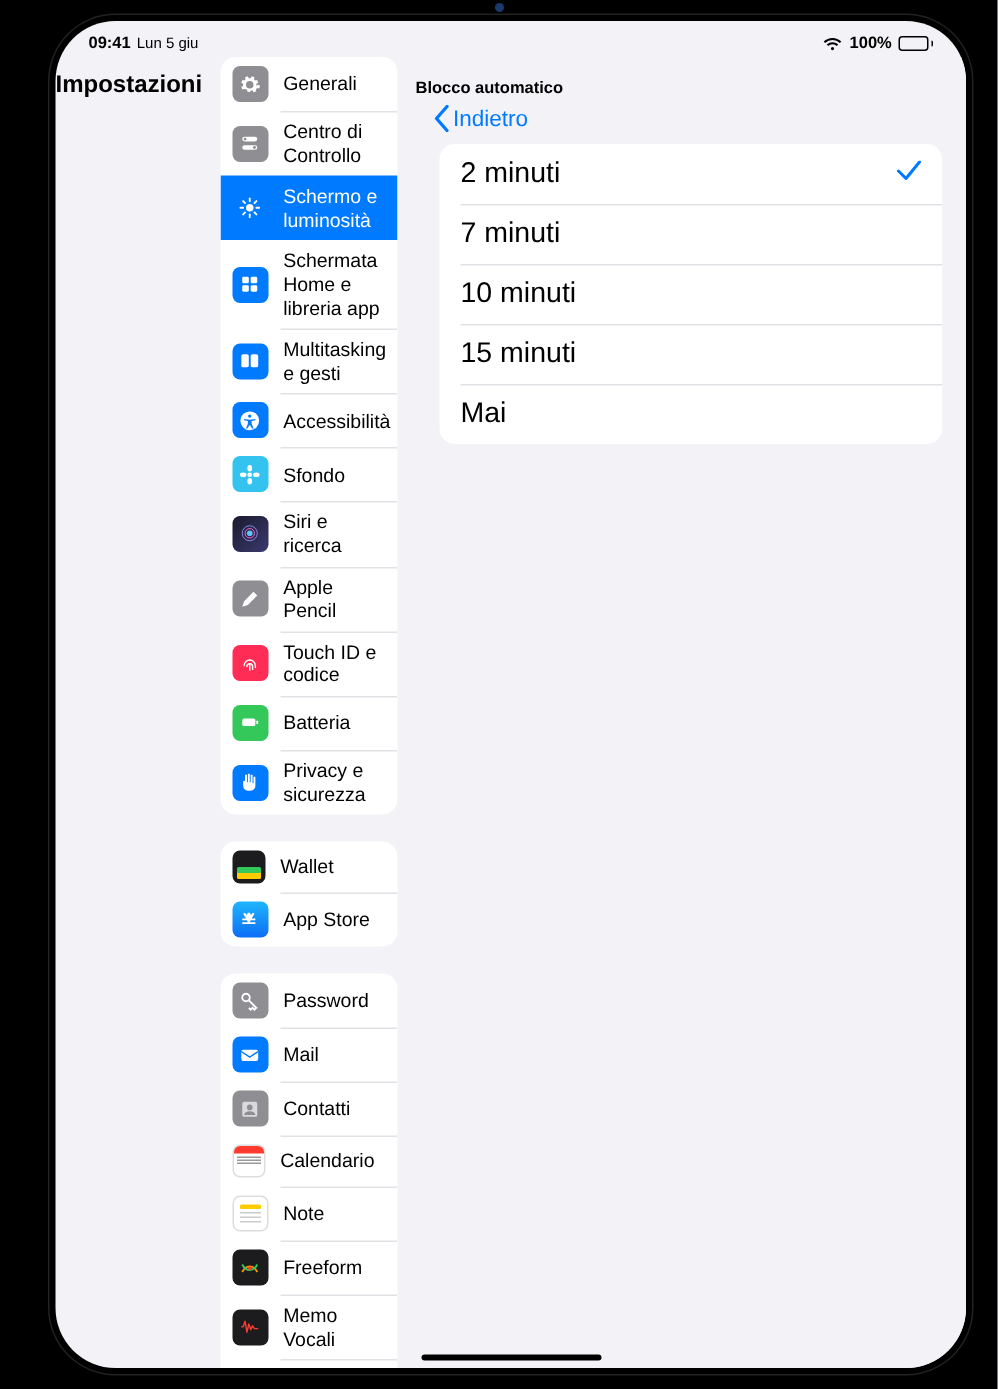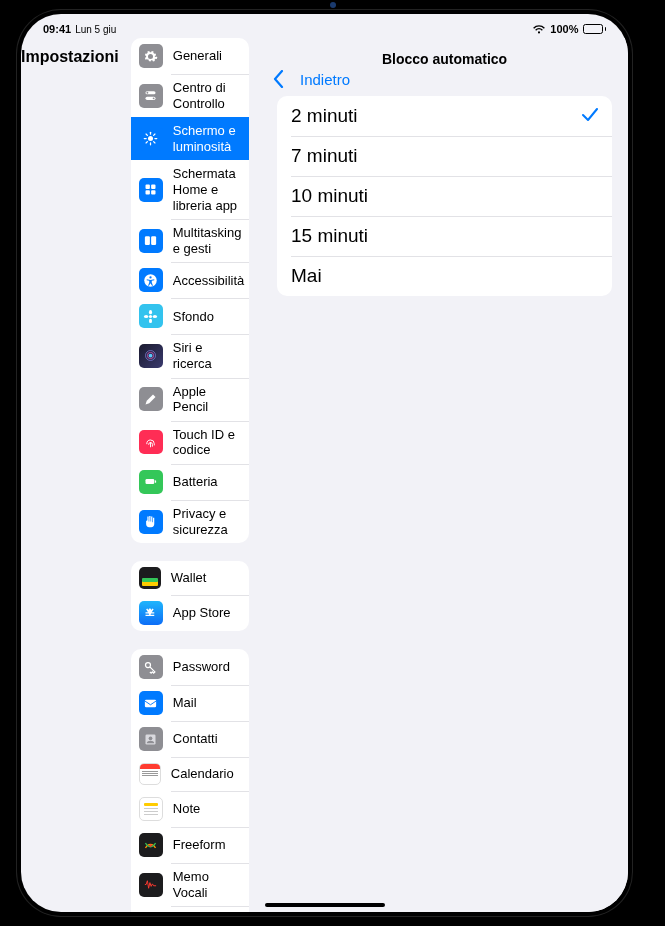--- a/index.html
+++ b/index.html
@@ -7,21 +7,21 @@
     font-family: -apple-system, "Helvetica Neue", Helvetica, Arial, sans-serif;
     background: #000;
     width: 665px;
     height: 926px;
     overflow: hidden;
     position: relative;
   }
   .device-frame {
     position: absolute;
     top: 10px;
-    left: 17px;
+    left: 33px;
     width: 615px;
     height: 906px;
     background: #000;
     border-radius: 44px;
     padding: 4px;
     box-shadow: 0 0 0 1px #222;
   }
   .screen {
     width: 100%;
     height: 100%;
@@ -150,29 +150,28 @@
     display: flex;
     align-items: center;
     position: relative;
     padding: 0 12px;
   }
   .back-btn {
     display: flex;
     align-items: center;
     color: #007aff;
     font-size: 15px;
-    gap: 16px;
+    gap: 2px;
     cursor: pointer;
     margin-top: 40px;
   }
   .detail-title {
     position: absolute;
     left: 0; right: 0;
-    text-align: center;
-    font-size: 14px;
+    font-size: 11px;
     font-weight: 600;
     pointer-events: none;
   }
   .detail-body {
     padding: 16px;
   }
   .options-group {
     background: #fff;
     border-radius: 10px;
     overflow: hidden;

